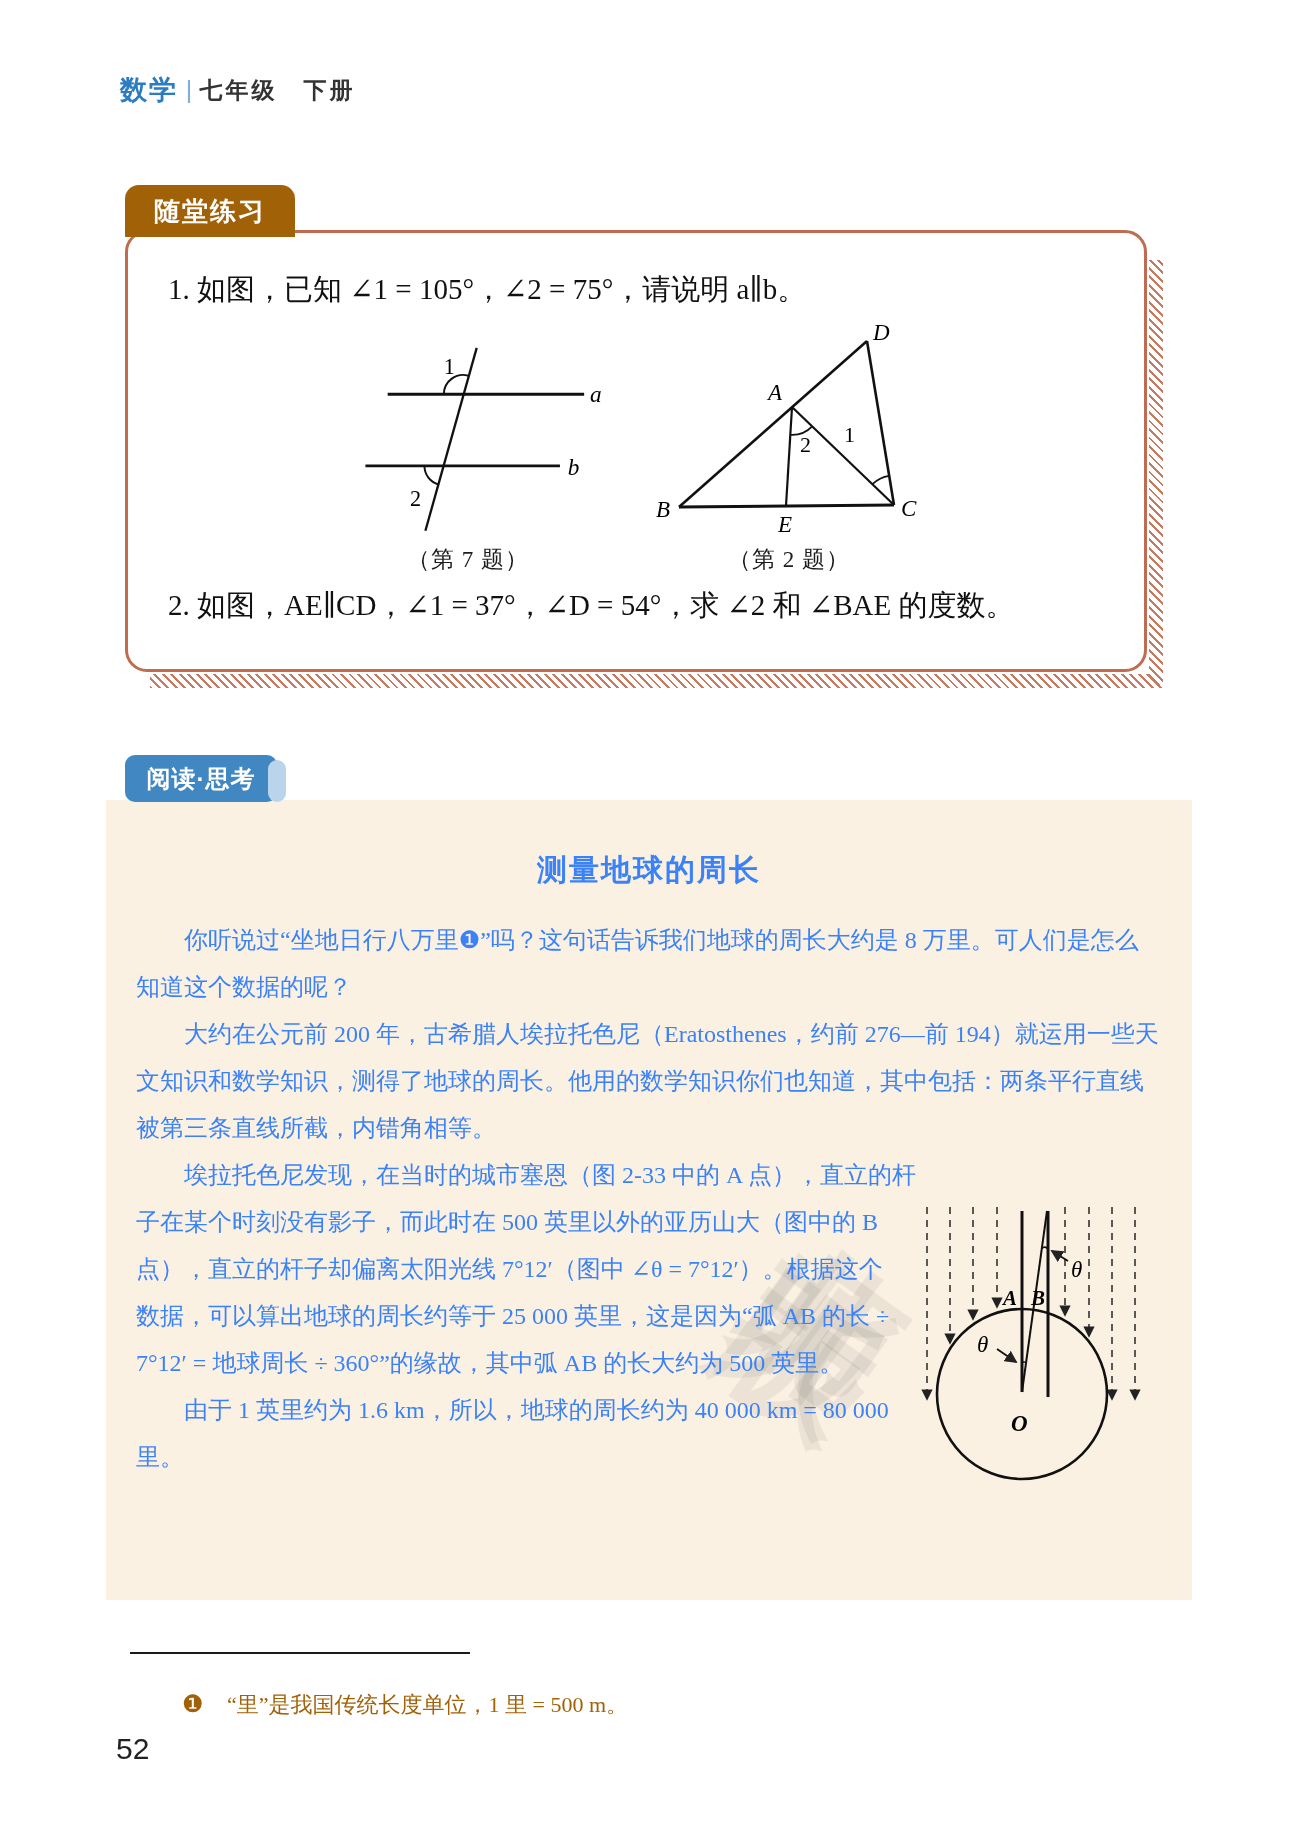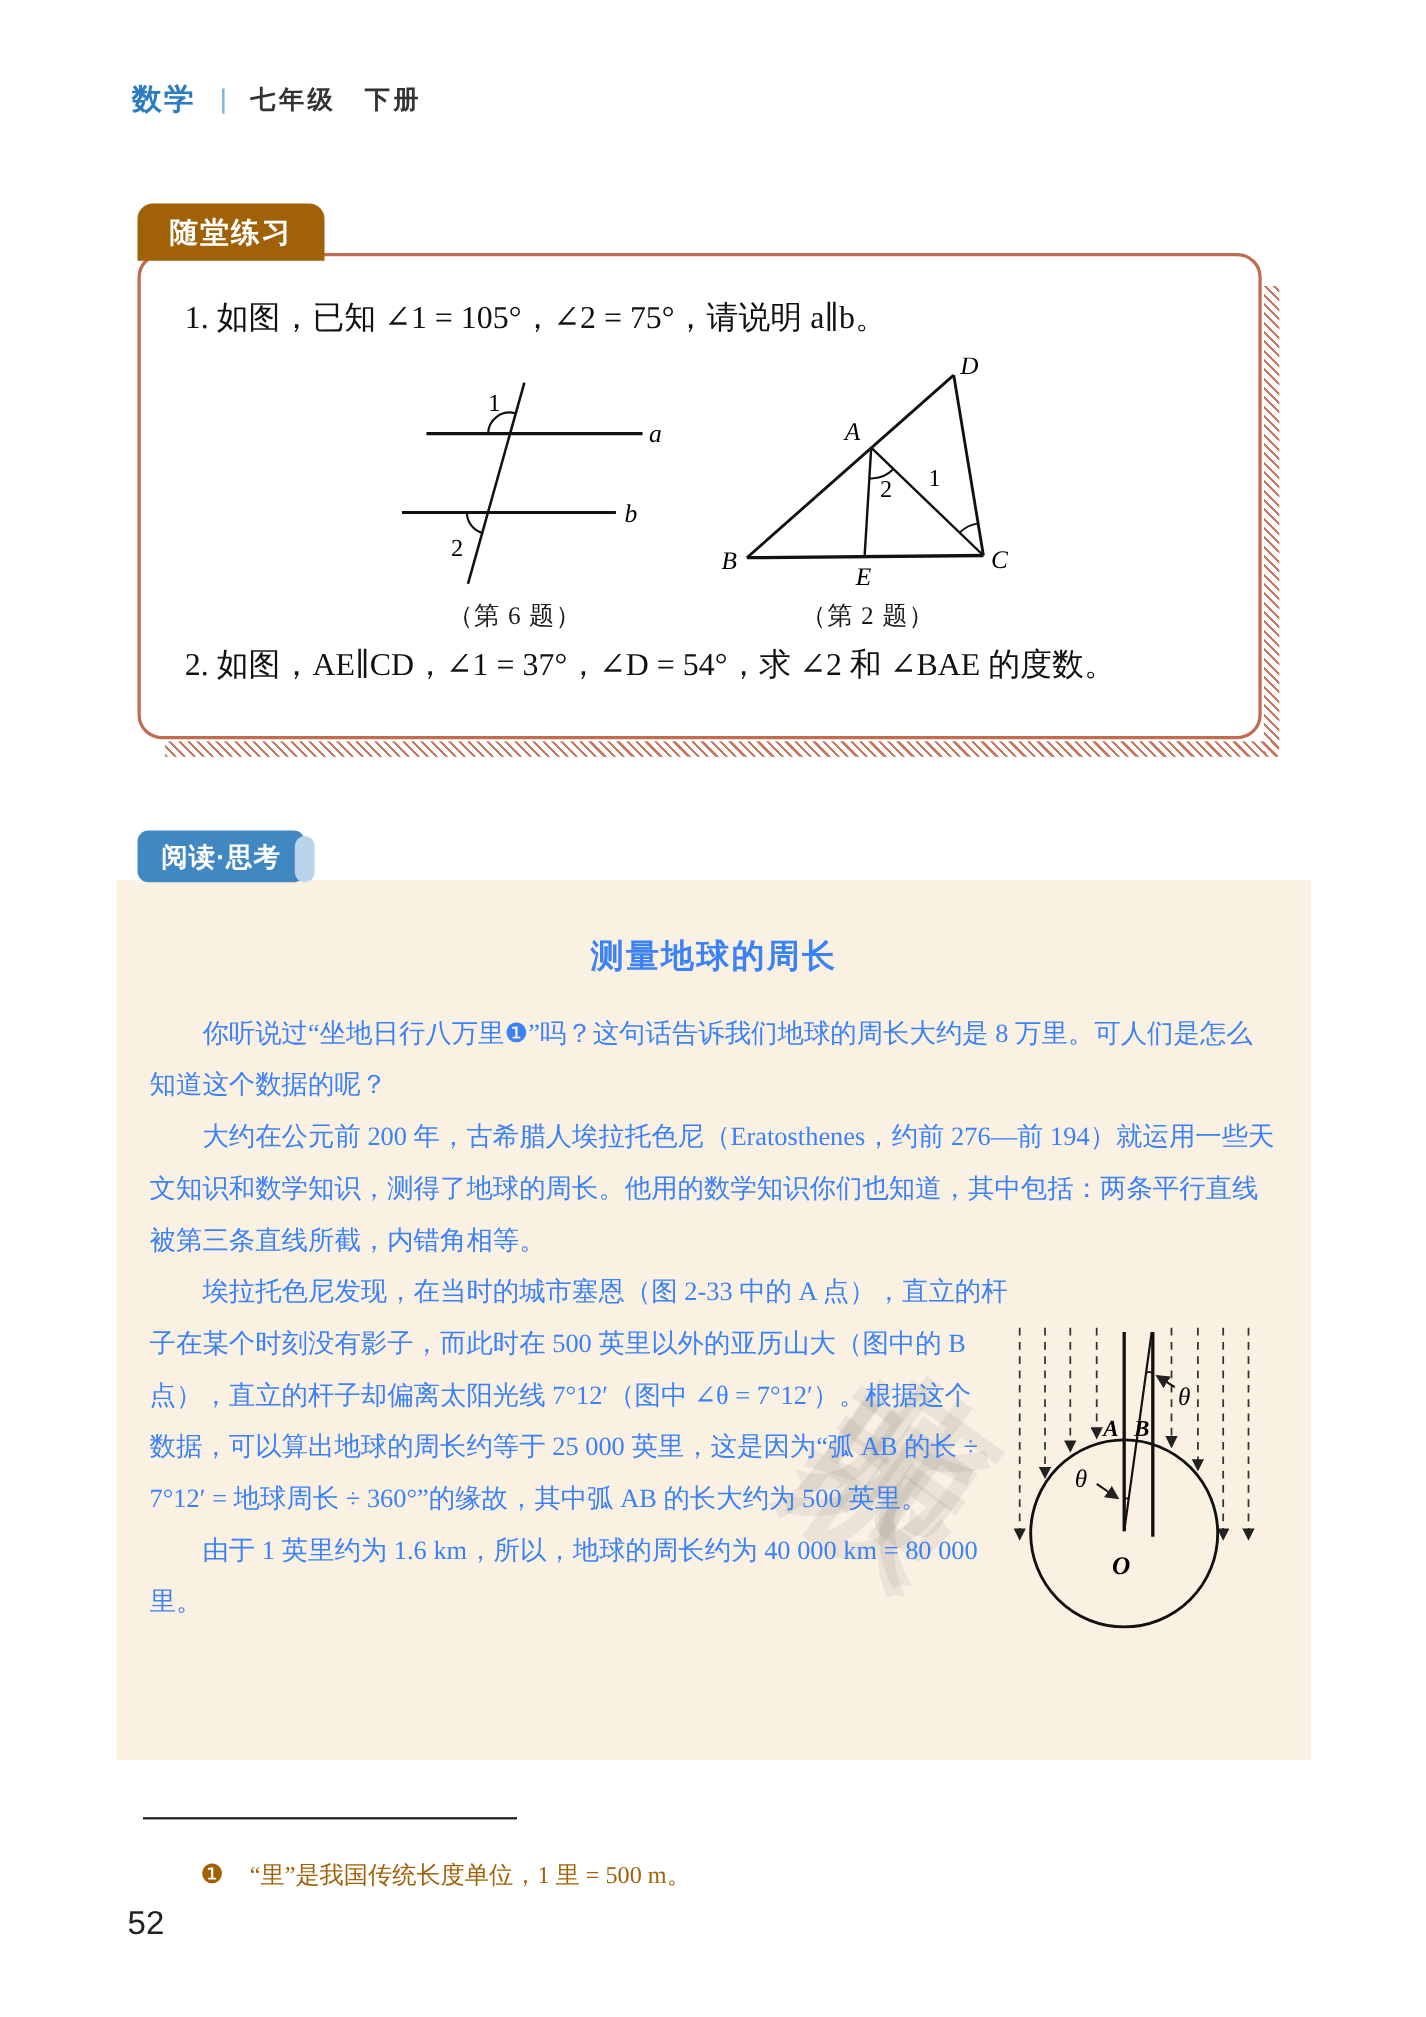--- a/index.html
+++ b/index.html
@@ -1,20 +1,20 @@
 <!DOCTYPE html>
 <html><head>
 <meta charset="utf-8">
 <style>
   html,body{margin:0;padding:0;background:#ffffff;}
   .page{position:relative;width:1296px;height:1834px;background:#ffffff;overflow:hidden;
         font-family:"Liberation Serif","DejaVu Serif",serif;color:#1c1c1c;}
 
   
-  .header{position:absolute;left:120px;top:72px;display:flex;align-items:center;gap:14px;
+  .header{position:absolute;left:120px;top:72px;display:flex;align-items:center;
           font-family:"Liberation Sans","DejaVu Sans",sans-serif;}
   .hdr-subject{color:#2b7cc0;font-size:27px;font-weight:bold;letter-spacing:2px;}
   .hdr-bar{color:#7fb0da;font-size:22px;font-weight:bold;}
   .hdr-grade{color:#333;font-size:23px;font-weight:bold;letter-spacing:3px;}
 
   
   .practice-tab{position:absolute;left:125px;top:185px;width:170px;height:52px;
         background:#a16207;border-radius:14px 14px 0 0;z-index:3;
         display:flex;align-items:center;justify-content:center;
         color:#fff;font-size:26px;font-weight:bold;letter-spacing:2px;
@@ -96,21 +96,21 @@
           <line x1="72" y1="123" x2="275" y2="123" stroke="#111" stroke-width="3"></line>
           <line x1="49" y1="197" x2="250" y2="197" stroke="#111" stroke-width="3"></line>
           <line x1="164" y1="75" x2="111" y2="264" stroke="#111" stroke-width="2.4"></line>
           <path d="M 130 123 A 20 20 0 0 1 155.4 103.8" fill="none" stroke="#111" stroke-width="2"></path>
           <path d="M 110 197 A 20 20 0 0 0 124.6 216.2" fill="none" stroke="#111" stroke-width="2"></path>
           <text class="it" x="281" y="131" font-size="24">a</text>
           <text class="it" x="258" y="206" font-size="24">b</text>
           <text x="130" y="102" font-size="23">1</text>
           <text x="95" y="238" font-size="23">2</text>
         </svg>
-        <div class="figcap">（第 6 题）</div>
+        <div class="figcap">（第 7 题）</div>
       </div>
 
       <div class="figwrap f2">
         <svg width="270" height="215" viewBox="0 45 270 215">
           <line x1="25" y1="227" x2="213" y2="61" stroke="#111" stroke-width="2.6"></line>
           <line x1="213" y1="61" x2="240" y2="225" stroke="#111" stroke-width="2.6"></line>
           <line x1="25" y1="227" x2="240" y2="225" stroke="#111" stroke-width="3"></line>
           <line x1="138" y1="127" x2="132" y2="226" stroke="#111" stroke-width="2.2"></line>
           <line x1="138" y1="127" x2="240" y2="225" stroke="#111" stroke-width="2.2"></line>
           <path d="M 136.3 154.9 A 28 28 0 0 0 158.2 146.4" fill="none" stroke="#111" stroke-width="1.8"></path>

